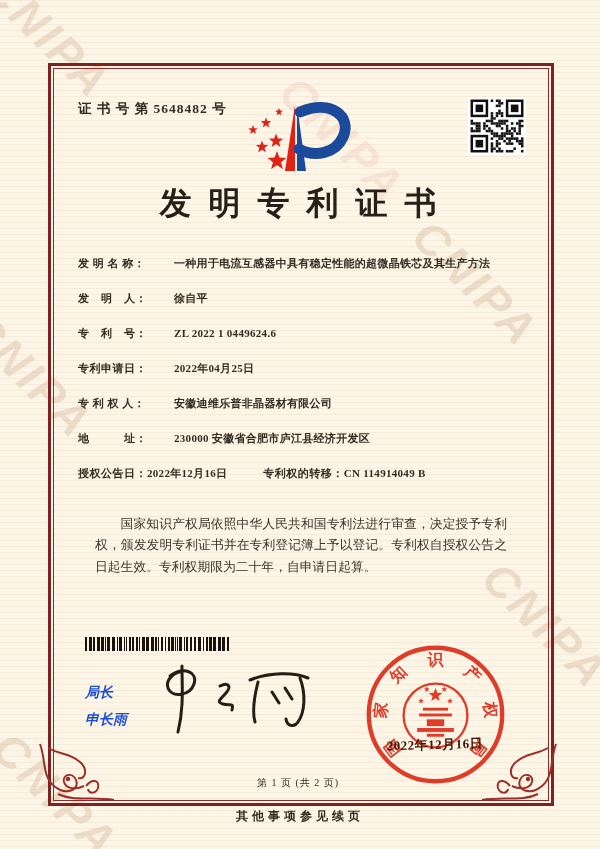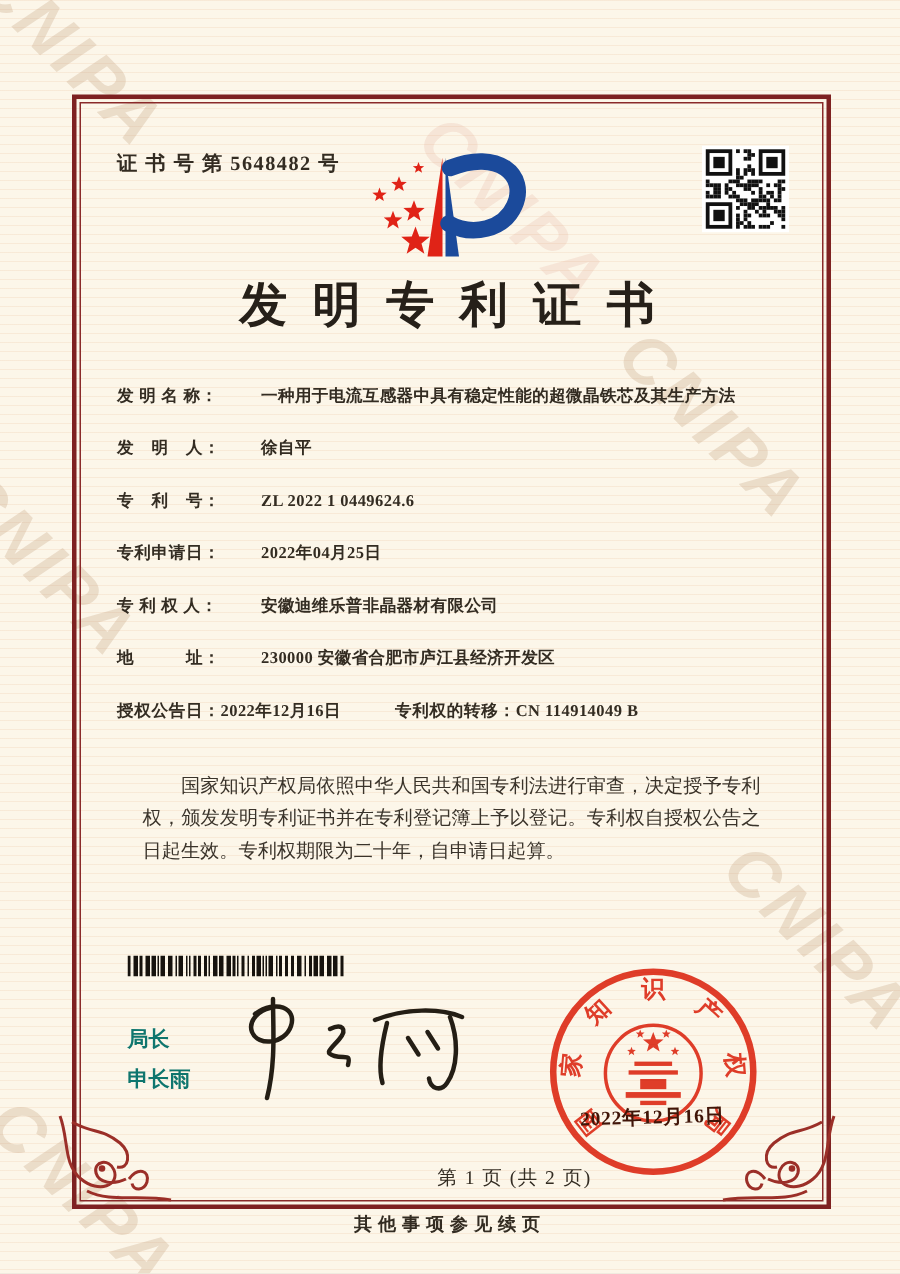--- a/index.html
+++ b/index.html
@@ -36,29 +36,29 @@
   .field-row{left:78px;display:flex;align-items:baseline;font-size:11px;font-weight:600;z-index:3;position:absolute;}
   .field-label{white-space:pre;min-width:96px;letter-spacing:.5px;}
   .field-value{letter-spacing:.3px;}
   .fr1{top:256px}.fr2{top:291px}.fr3{top:326px}.fr4{top:361px}
   .fr5{top:396px}.fr6{top:431px}.fr7{top:466px;gap:36px;}
   .pair{display:flex;align-items:baseline;}
   .paras{left:78px;top:497px;width:446px;font-size:12.8px;line-height:1.68;text-align:justify;font-weight:500;color:#3a332a;}
   .paras p{margin:17px;text-indent:2em;}
   .barcode{left:85px;top:637px;width:158px;height:14px;overflow:hidden;white-space:nowrap;}
   .barcode span{display:inline-block;height:100%;background:#17130e;vertical-align:top;}
-  .director{left:85px;font-size:14px;font-weight:700;font-family:"Liberation Sans","DejaVu Sans",sans-serif;color:#0f766e;}
+  .director{left:85px;font-size:14px;font-weight:700;font-family:"Liberation Sans","DejaVu Sans",sans-serif;color:#1d4ed8;font-style:italic;}
   .d1{top:684px}.d2{top:711px}
   .sig{left:148px;top:660px;}
   .seal{left:363px;top:642px;width:145px;height:145px;mix-blend-mode:multiply;}
   .seal-date{
     left:355px;top:736px;width:160px;text-align:center;font-size:13px;font-weight:700;
     color:#401508;letter-spacing:.5px;transform:rotate(-1.5deg);z-index:4;
   }
-  .page-info{left:48px;top:776px;width:500px;text-align:center;font-size:13px;letter-spacing:1px;margin-left:45px;}
+  .page-info{left:48px;top:776px;width:500px;text-align:center;font-size:10px;letter-spacing:1px;}
   .cont-note{left:0;top:808px;width:600px;text-align:center;font-size:12px;letter-spacing:4px;font-weight:600;}
   .flourish{z-index:4;}
   .fl-l{left:34px;top:742px;}
   .fl-r{left:480px;top:742px;transform:scaleX(-1);}
 </style>
 </head>
 <body>
 
 <div class="page">
 

